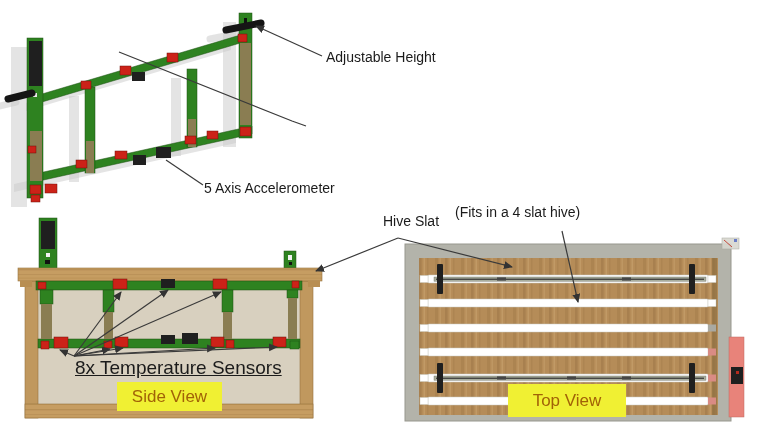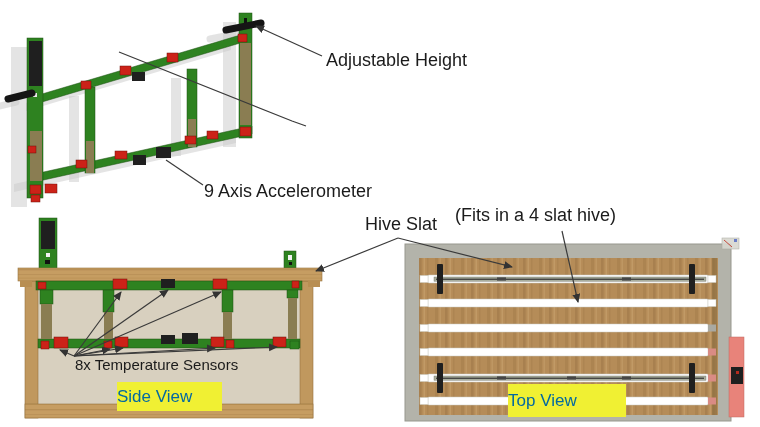--- a/index.html
+++ b/index.html
@@ -1,22 +1,22 @@
 <!DOCTYPE html>
 <html style="--pcb-green: #2e8220; --sensor-red: #cc2218; --module-black: #1f1f1f; --frame-wood: #c69d62; --post-wood: #8a7d52; --interior-beige: #d8d0bf; --hive-box-gray: #b3b3aa; --slat-wood: #b58c58; --label-yellow: #f0f033; --electronics-salmon: #e8837a;"><head>
 <meta charset="utf-8">
 <style>
   html,body{margin:0;padding:0;background:#fff;}
   .canvas{position:relative;width:760px;height:427px;background:#fff;overflow:hidden;
           font-family:"Liberation Sans",sans-serif;}
   svg{position:absolute;left:0;top:0;}
-  .callout{position:absolute;font-size:18px;line-height:1.25;color:#1b1b1b;white-space:nowrap;}
-  .callout.small{font-size:15px;}
-  .viewtag{position:absolute;background:var(--label-yellow,#f5f52e);color:#0369a1;
-           font-size:17px;white-space:nowrap;}
+  .callout{position:absolute;font-size:14px;line-height:1.25;color:#1b1b1b;white-space:nowrap;}
+  .callout.small{font-size:19px;text-decoration:underline;}
+  .viewtag{position:absolute;background:var(--label-yellow,#f5f52e);color:#a16207;
+           text-align:center;font-size:17px;white-space:nowrap;}
   .pcb{fill:var(--pcb-green,#2e8220);stroke:#1c4f12;stroke-width:.5;}
   .red{fill:var(--sensor-red,#cc2218);stroke:#70100a;stroke-width:.5;}
   .blk{fill:var(--module-black,#1f1f1f);}
   .khaki{fill:var(--post-wood,#8a7d52);}
   .beige{fill:var(--interior-beige,#d8d0bf);}
   .gray{fill:var(--hive-box-gray,#b3b3aa);}
   .salmon{fill:var(--electronics-salmon,#e8837a);stroke:#c06a60;stroke-width:.5;}
   .whitebar{fill:#ffffff;stroke:#c9c9c0;stroke-width:.5;}
   .arrow{stroke:#3a3a3a;stroke-width:1.2;fill:none;}
   .shadowfill{fill:#c9c9c9;opacity:.5;stroke:none;}
@@ -236,23 +236,23 @@
       <line class="arrow" x1="74" y1="356" x2="123" y2="348" marker-end="url(#ah)"></line>
       <line class="arrow" x1="74" y1="356" x2="215" y2="348" marker-end="url(#ah)"></line>
       <line class="arrow" x1="74" y1="356" x2="277" y2="347" marker-end="url(#ah)"></line>
     </g>
   </g>
 </svg>
 
 <div class="callout" style="left:326px;top:49px">Adjustable Height</div>
 
 
-<div class="callout" style="left:204px;top:180px">9 Axis Accelerometer</div>
-
-<div class="callout" style="left:365px;top:213px">Hive Slat</div>
+<div class="callout" style="left:204px;top:180px">5 Axis Accelerometer</div>
+
+<div class="callout" style="left:383px;top:213px">Hive Slat</div>
 
 <div class="callout" style="left:455px;top:204px">(Fits in a 4 slat hive)</div>
 
 <div class="callout small" style="left:75px;top:356px">8x Temperature Sensors</div>
 
 <div class="viewtag" style="left:117px;top:382px;width:105px;height:29px;line-height:29px">Side View</div>
 
 <div class="viewtag" style="left:508px;top:384px;width:118px;height:33px;line-height:33px">Top View</div>
 
 </div>

